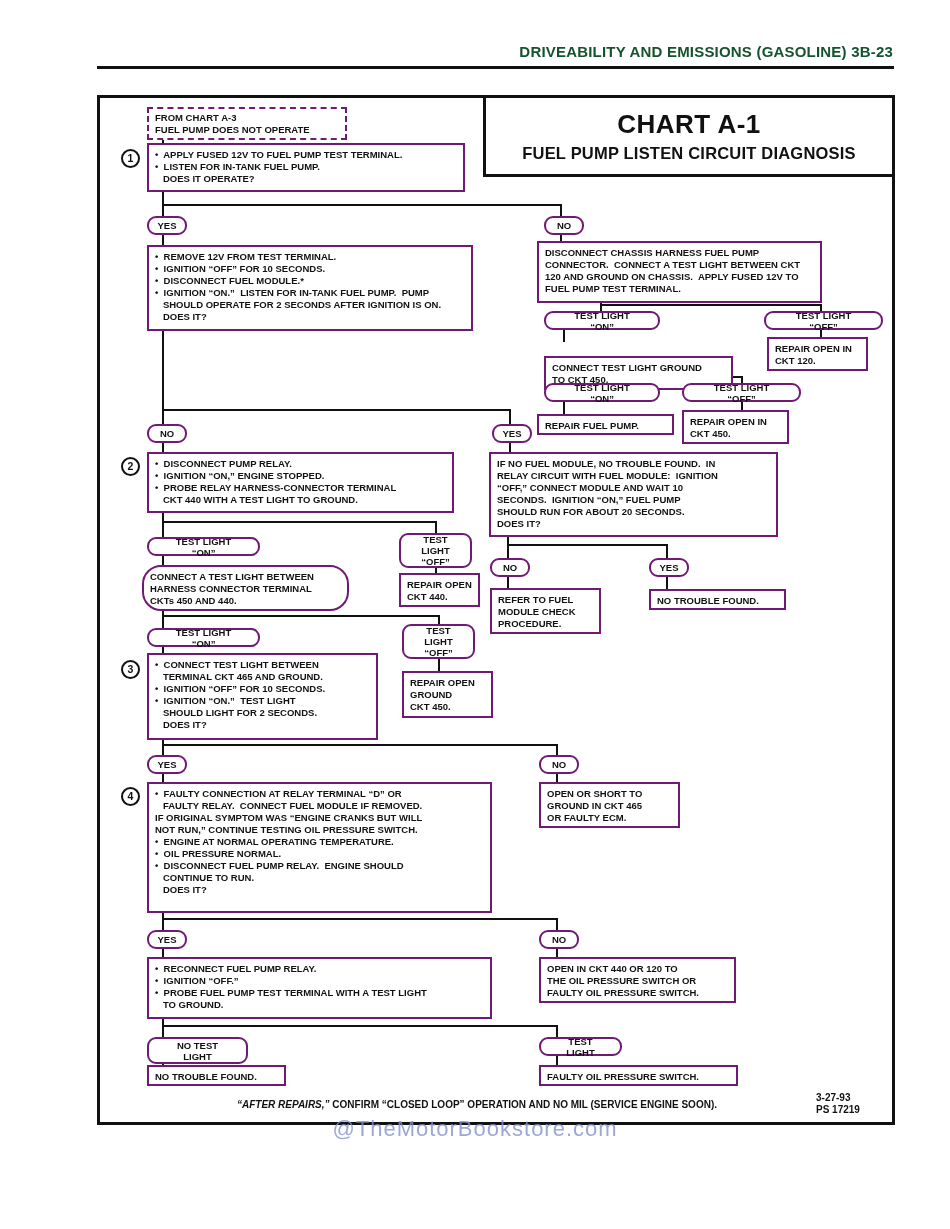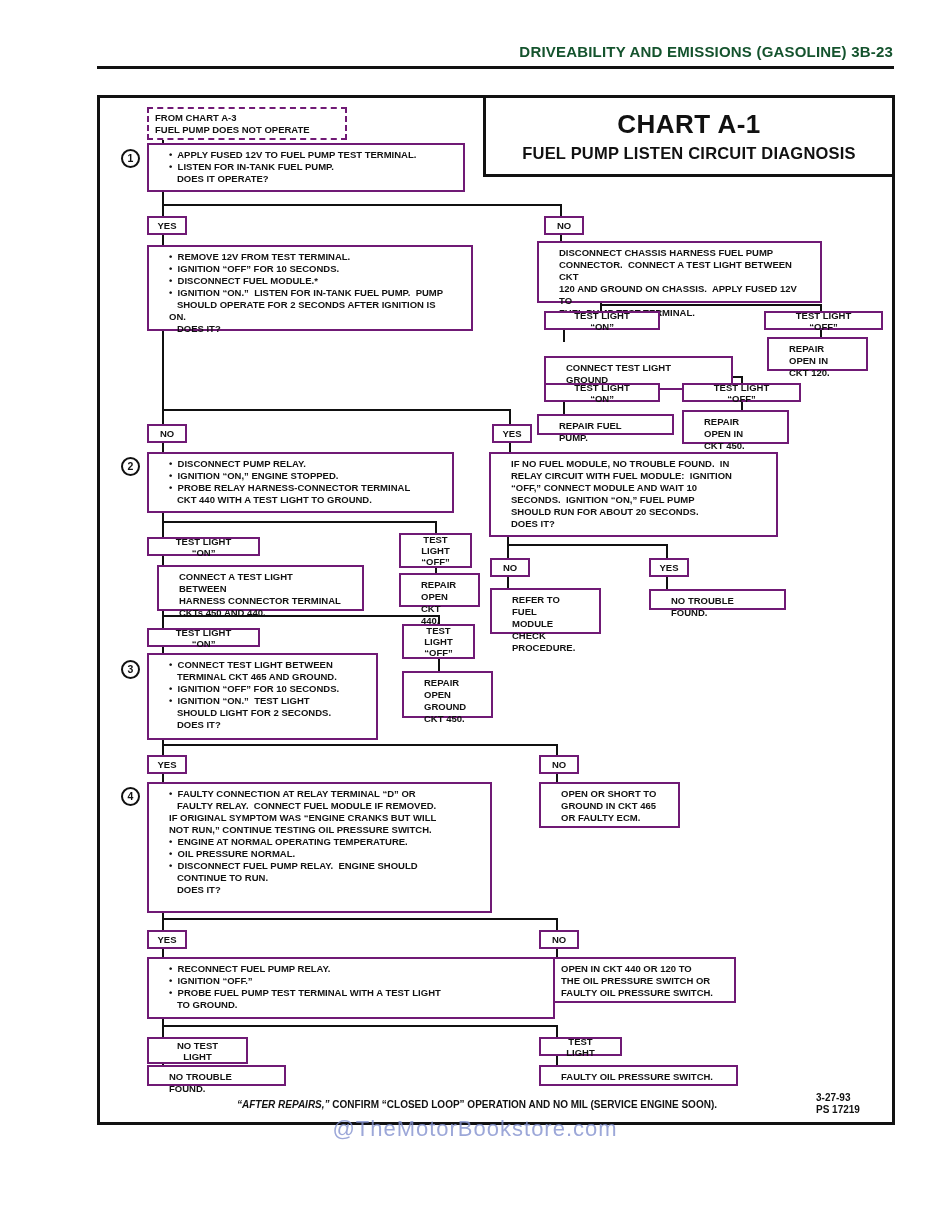--- a/index.html
+++ b/index.html
@@ -17,24 +17,24 @@
                  border:3px solid #111; background:#fff; z-index:2; text-align:center; padding-top:11px; }
   .title-main { font-size:26px; font-weight:bold; color:#111; letter-spacing:.5px; }
   .title-sub  { font-size:16.5px; font-weight:bold; color:#111; margin-top:4px; letter-spacing:.2px; }
 
   .line { position:absolute; background:#111; z-index:1; }
 
   .box, .label, .dashedbox {
     position:absolute; background:#fff; border:2px solid #701a75; color:#111;
     font-weight:bold; font-size:9.5px; line-height:12px; white-space:pre-wrap; z-index:2;
   }
-  .box { padding:4px 20px; }
+  .box { padding:4px 6px; }
   .dashedbox { border-style:dashed; padding:3px 6px; }
   .label { display:flex; align-items:center; justify-content:center; text-align:center;
-           line-height:11px; padding:1px 18px; }
+           line-height:11px; padding:1px 18px;border-radius:9px; }
 
   .circle { position:absolute; width:19px; height:19px; border:2px solid #111; border-radius:50%;
             background:#fff; z-index:2; text-align:center; line-height:15px;
             font-size:10.5px; font-weight:bold; color:#111; }
 
   .footer-note { position:absolute; left:147px; top:1099px; width:660px; text-align:center;
                  font-size:10px; font-weight:bold; color:#111; z-index:2; }
   .footer-note .it { font-style:italic; }
   .footer-id { position:absolute; left:816px; top:1092px; width:75px; font-size:10px;
                font-weight:bold; color:#111; line-height:12px; z-index:2; }
@@ -161,21 +161,21 @@
   <div class="box" style="left:490px;top:588px;width:111px;height:46px;">REFER TO FUEL
 MODULE CHECK
 PROCEDURE.</div>
   <div class="box" style="left:649px;top:589px;width:137px;height:21px;">NO TROUBLE FOUND.</div>
 
   <div class="label" style="left:147px;top:537px;width:113px;height:19px;">TEST LIGHT “ON”</div>
   <div class="label" style="left:399px;top:533px;width:73px;height:35px;">TEST LIGHT
 “OFF”</div>
   <div class="box" style="left:399px;top:573px;width:81px;height:34px;">REPAIR OPEN
 CKT 440.</div>
-  <div class="box" style="left:157px;top:565px;width:207px;height:46px;">CONNECT A TEST LIGHT BETWEEN
+  <div class="box" style="left:142px;top:565px;width:207px;height:46px;border-radius:19px;">CONNECT A TEST LIGHT BETWEEN
 HARNESS CONNECTOR TERMINAL
 CKTs 450 AND 440.</div>
 
   <div class="label" style="left:147px;top:628px;width:113px;height:19px;">TEST LIGHT “ON”</div>
   <div class="label" style="left:402px;top:624px;width:73px;height:35px;">TEST LIGHT
 “OFF”</div>
   <div class="box" style="left:402px;top:671px;width:91px;height:47px;">REPAIR OPEN
 GROUND
 CKT 450.</div>
 
@@ -202,21 +202,21 @@
 •  OIL PRESSURE NORMAL.
 •  DISCONNECT FUEL PUMP RELAY.  ENGINE SHOULD
    CONTINUE TO RUN.
    DOES IT?</div>
 
   <div class="label" style="left:147px;top:930px;width:37px;height:19px;">YES</div>
   <div class="label" style="left:539px;top:930px;width:33px;height:19px;">NO</div>
   <div class="box" style="left:539px;top:957px;width:197px;height:46px;">OPEN IN CKT 440 OR 120 TO
 THE OIL PRESSURE SWITCH OR
 FAULTY OIL PRESSURE SWITCH.</div>
-  <div class="box" style="left:147px;top:957px;width:408px;height:62px;">•  RECONNECT FUEL PUMP RELAY.
+  <div class="box" style="left:147px;top:957px;width:345px;height:62px;">•  RECONNECT FUEL PUMP RELAY.
 •  IGNITION “OFF.”
 •  PROBE FUEL PUMP TEST TERMINAL WITH A TEST LIGHT
    TO GROUND.</div>
 
   <div class="label" style="left:147px;top:1037px;width:101px;height:27px;">NO TEST LIGHT</div>
   <div class="label" style="left:539px;top:1037px;width:83px;height:19px;">TEST LIGHT</div>
   <div class="box" style="left:147px;top:1065px;width:139px;height:21px;">NO TROUBLE FOUND.</div>
   <div class="box" style="left:539px;top:1065px;width:199px;height:21px;">FAULTY OIL PRESSURE SWITCH.</div>
 
   <div class="footer-note"><span class="it">“AFTER REPAIRS,”</span><span> CONFIRM “CLOSED LOOP” OPERATION AND NO MIL (SERVICE ENGINE SOON).</span></div>

